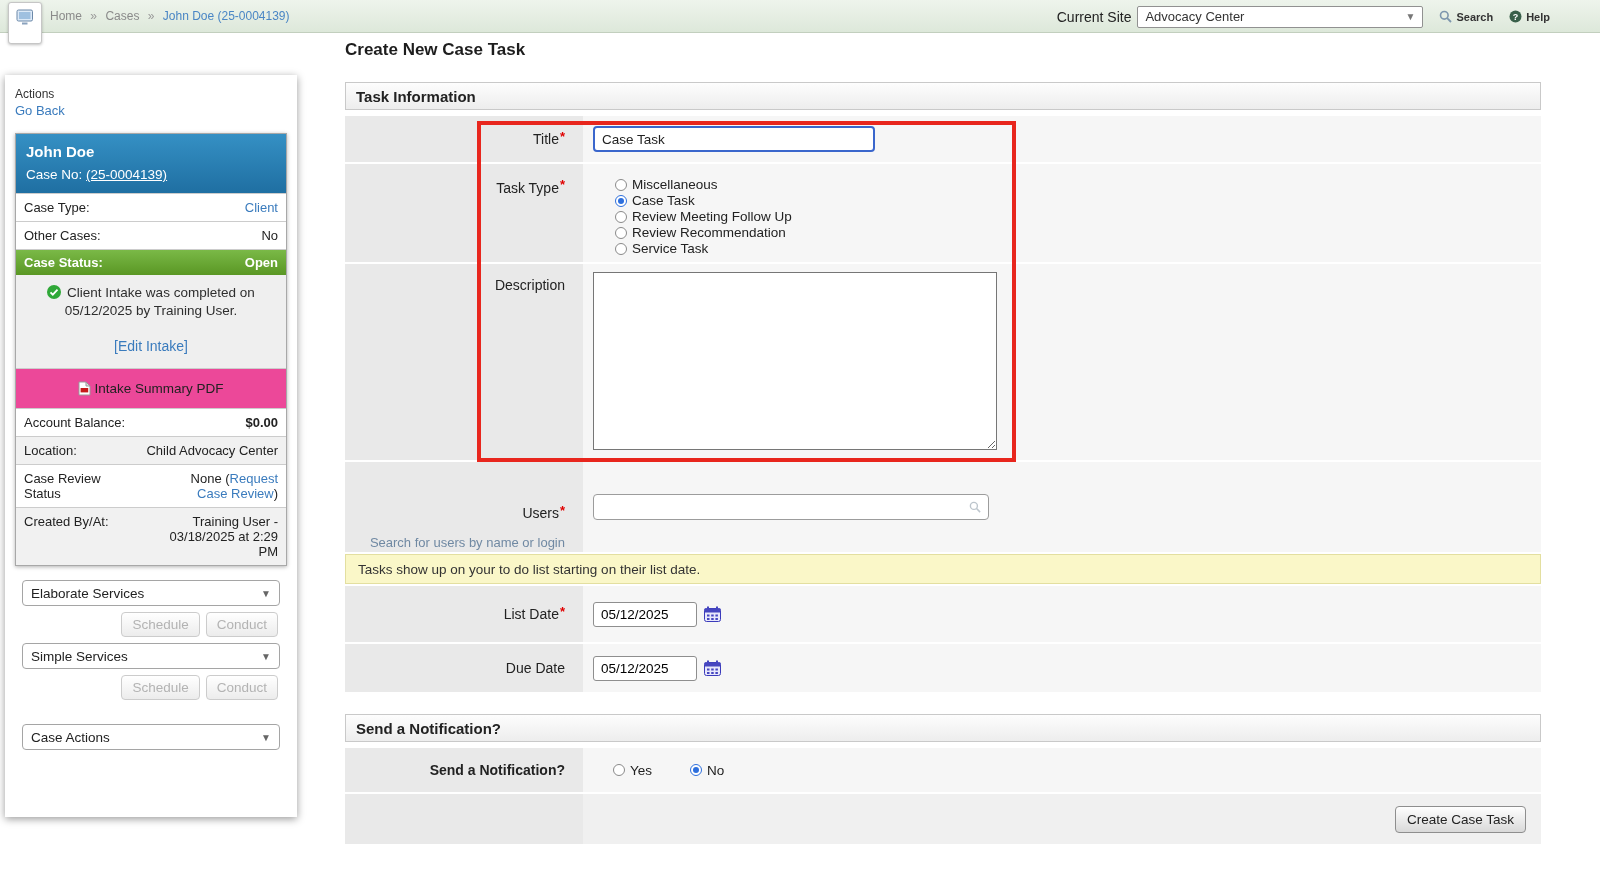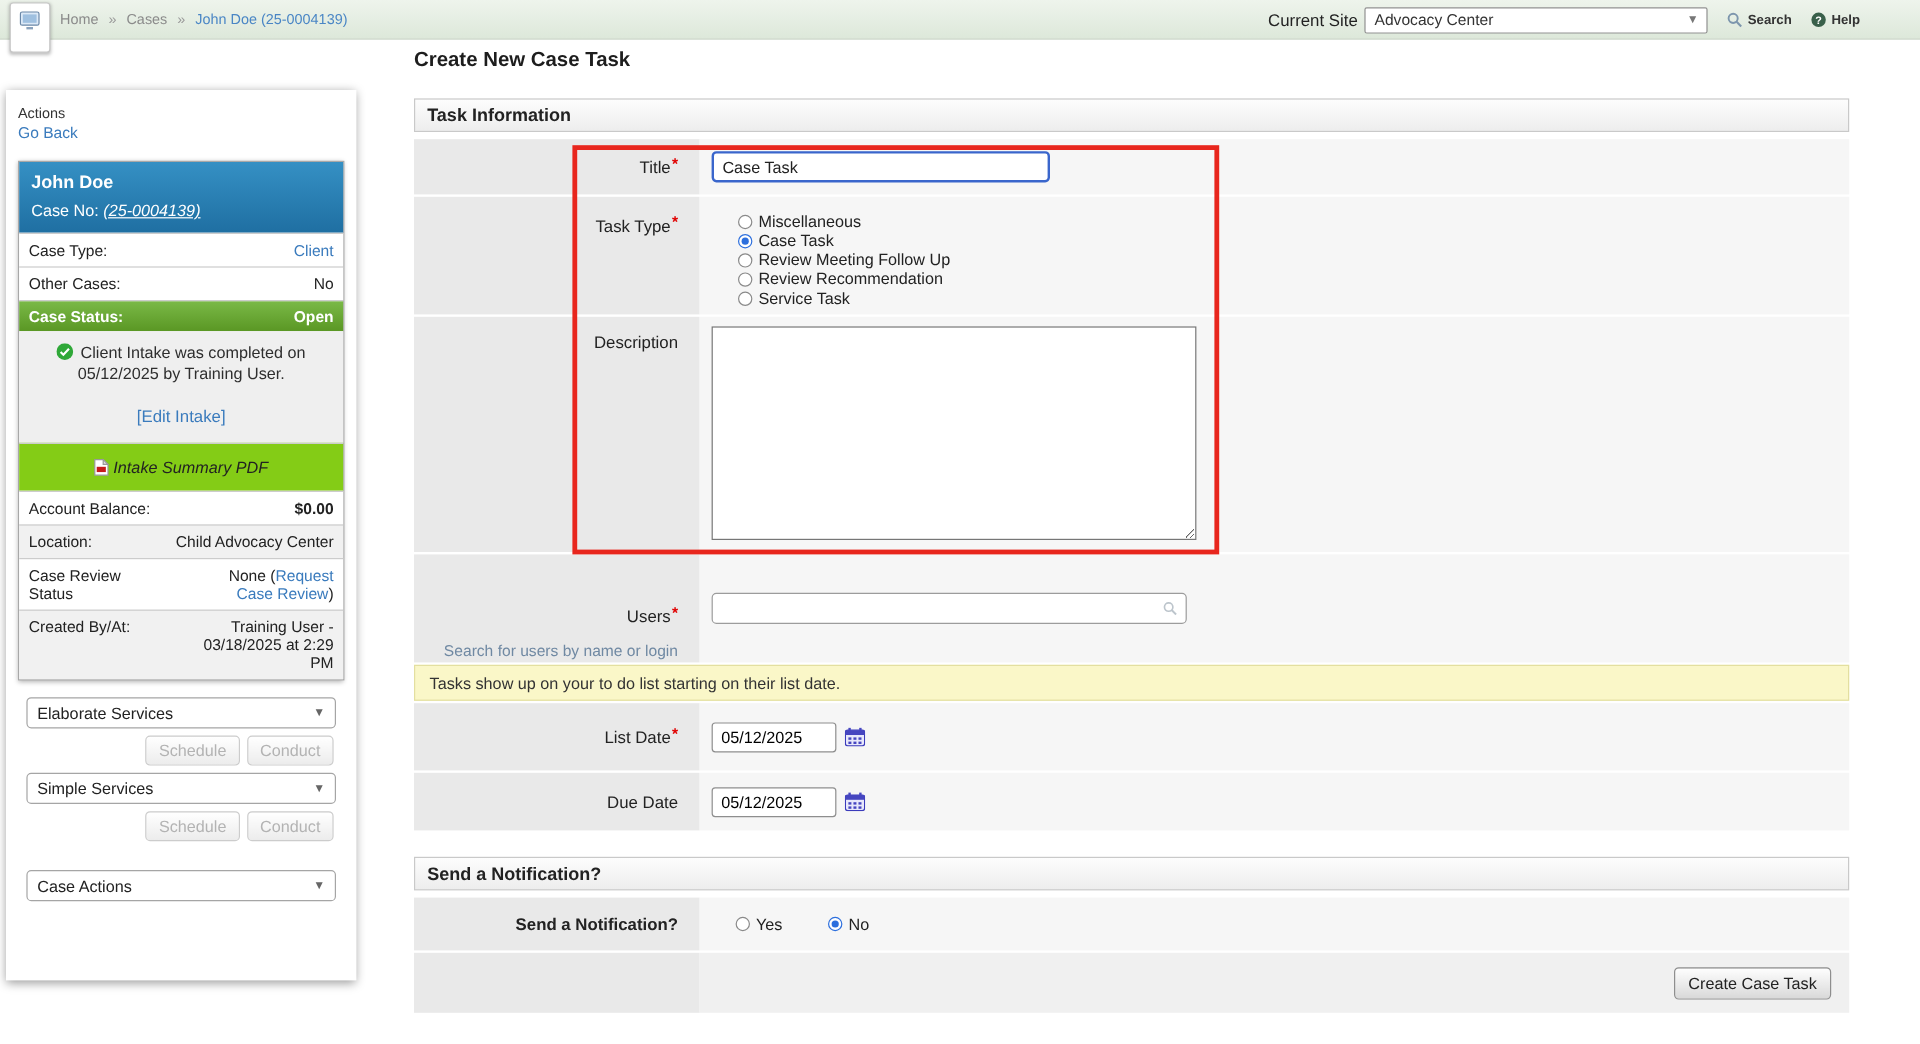--- a/index.html
+++ b/index.html
@@ -27,35 +27,35 @@
 
   
   .sidebar { position:absolute; left:5px; top:75px; width:292px; height:742px; background:#fff;
              box-shadow:0 2px 8px rgba(0,0,0,.4); padding:12px 10px; z-index:3; }
   .actions-label { font-size:12px; color:#333; }
   .go-back { font-size:13px; color:#3a7bbd; display:inline-block; margin-top:2px; }
   .case-card { margin-top:14px; border:1px solid #a8a8a8; box-shadow:0 1px 4px rgba(0,0,0,.3); }
   .card-header { background:linear-gradient(#3590c4,#1f6fa2); padding:9px 10px 11px; color:#fff; }
   .card-name { font-size:15px; font-weight:bold; }
   .card-caseno { font-size:13.5px; margin-top:7px; }
-  .card-caseno a { color:#fff; text-decoration:underline;font-style:italic; }
+  .card-caseno a { color:#fff; text-decoration:underline; }
   .kv { display:flex; justify-content:space-between; gap:8px; padding:6px 8px; font-size:13px; border-top:1px solid #ccc; background:#fff; }
   .kv .v { text-align:right; }
   .kv a { color:#3a7bbd; }
   .kv.alt { background:#f1f1f1; }
   .kv .k { max-width:105px; }
   .kv .v { flex:1; }
   .status-bar { display:flex; justify-content:space-between; padding:5px 8px; font-size:13px; font-weight:bold;
                 color:#fff; background:linear-gradient(#7ab947,#5a9724); border-top:1px solid #ccc; }
   .intake-block { background:#efefef; padding:9px 6px 14px; text-align:center; font-size:13.5px; color:#2e2e2e; }
   .intake-msg { line-height:1.35; }
   .check-ic { vertical-align:-2px; margin-right:2px; }
   .edit-intake { display:inline-block; margin-top:18px; color:#3a7bbd; font-size:14px; }
-  .pdf-row { border-top:1px solid #ccc; background:#84cc16; padding:12px 6px; font-size:13.5px;
-             display:flex; align-items:center; justify-content:center; gap:3px;font-style:italic; }
+  .pdf-row { border-top:1px solid #ccc; background:#ec4899; padding:12px 6px; font-size:13.5px;
+             display:flex; align-items:center; justify-content:center; gap:3px; }
   .bold { font-weight:bold; }
   .svc { margin-top:14px; padding:0 7px; }
   .sel { height:26px; border:1px solid #a5a5a5; border-radius:4px; background:#fff; display:flex; align-items:center;
          justify-content:space-between; padding:0 8px; font-size:13.5px; color:#222; margin-top:6px; cursor:pointer; }
   .sel .chev { color:#666; font-size:10px; }
   .btn-row { display:flex; justify-content:flex-end; gap:6px; margin-top:6px; padding-right:2px; }
   .btn-dis { padding:4px 10px; font-size:13.5px; color:#b3b3b3; background:linear-gradient(#ffffff,#ececec);
              border:1px solid #ccc; border-radius:4px; }
   .sel.case-actions { margin-top:24px; }
 

